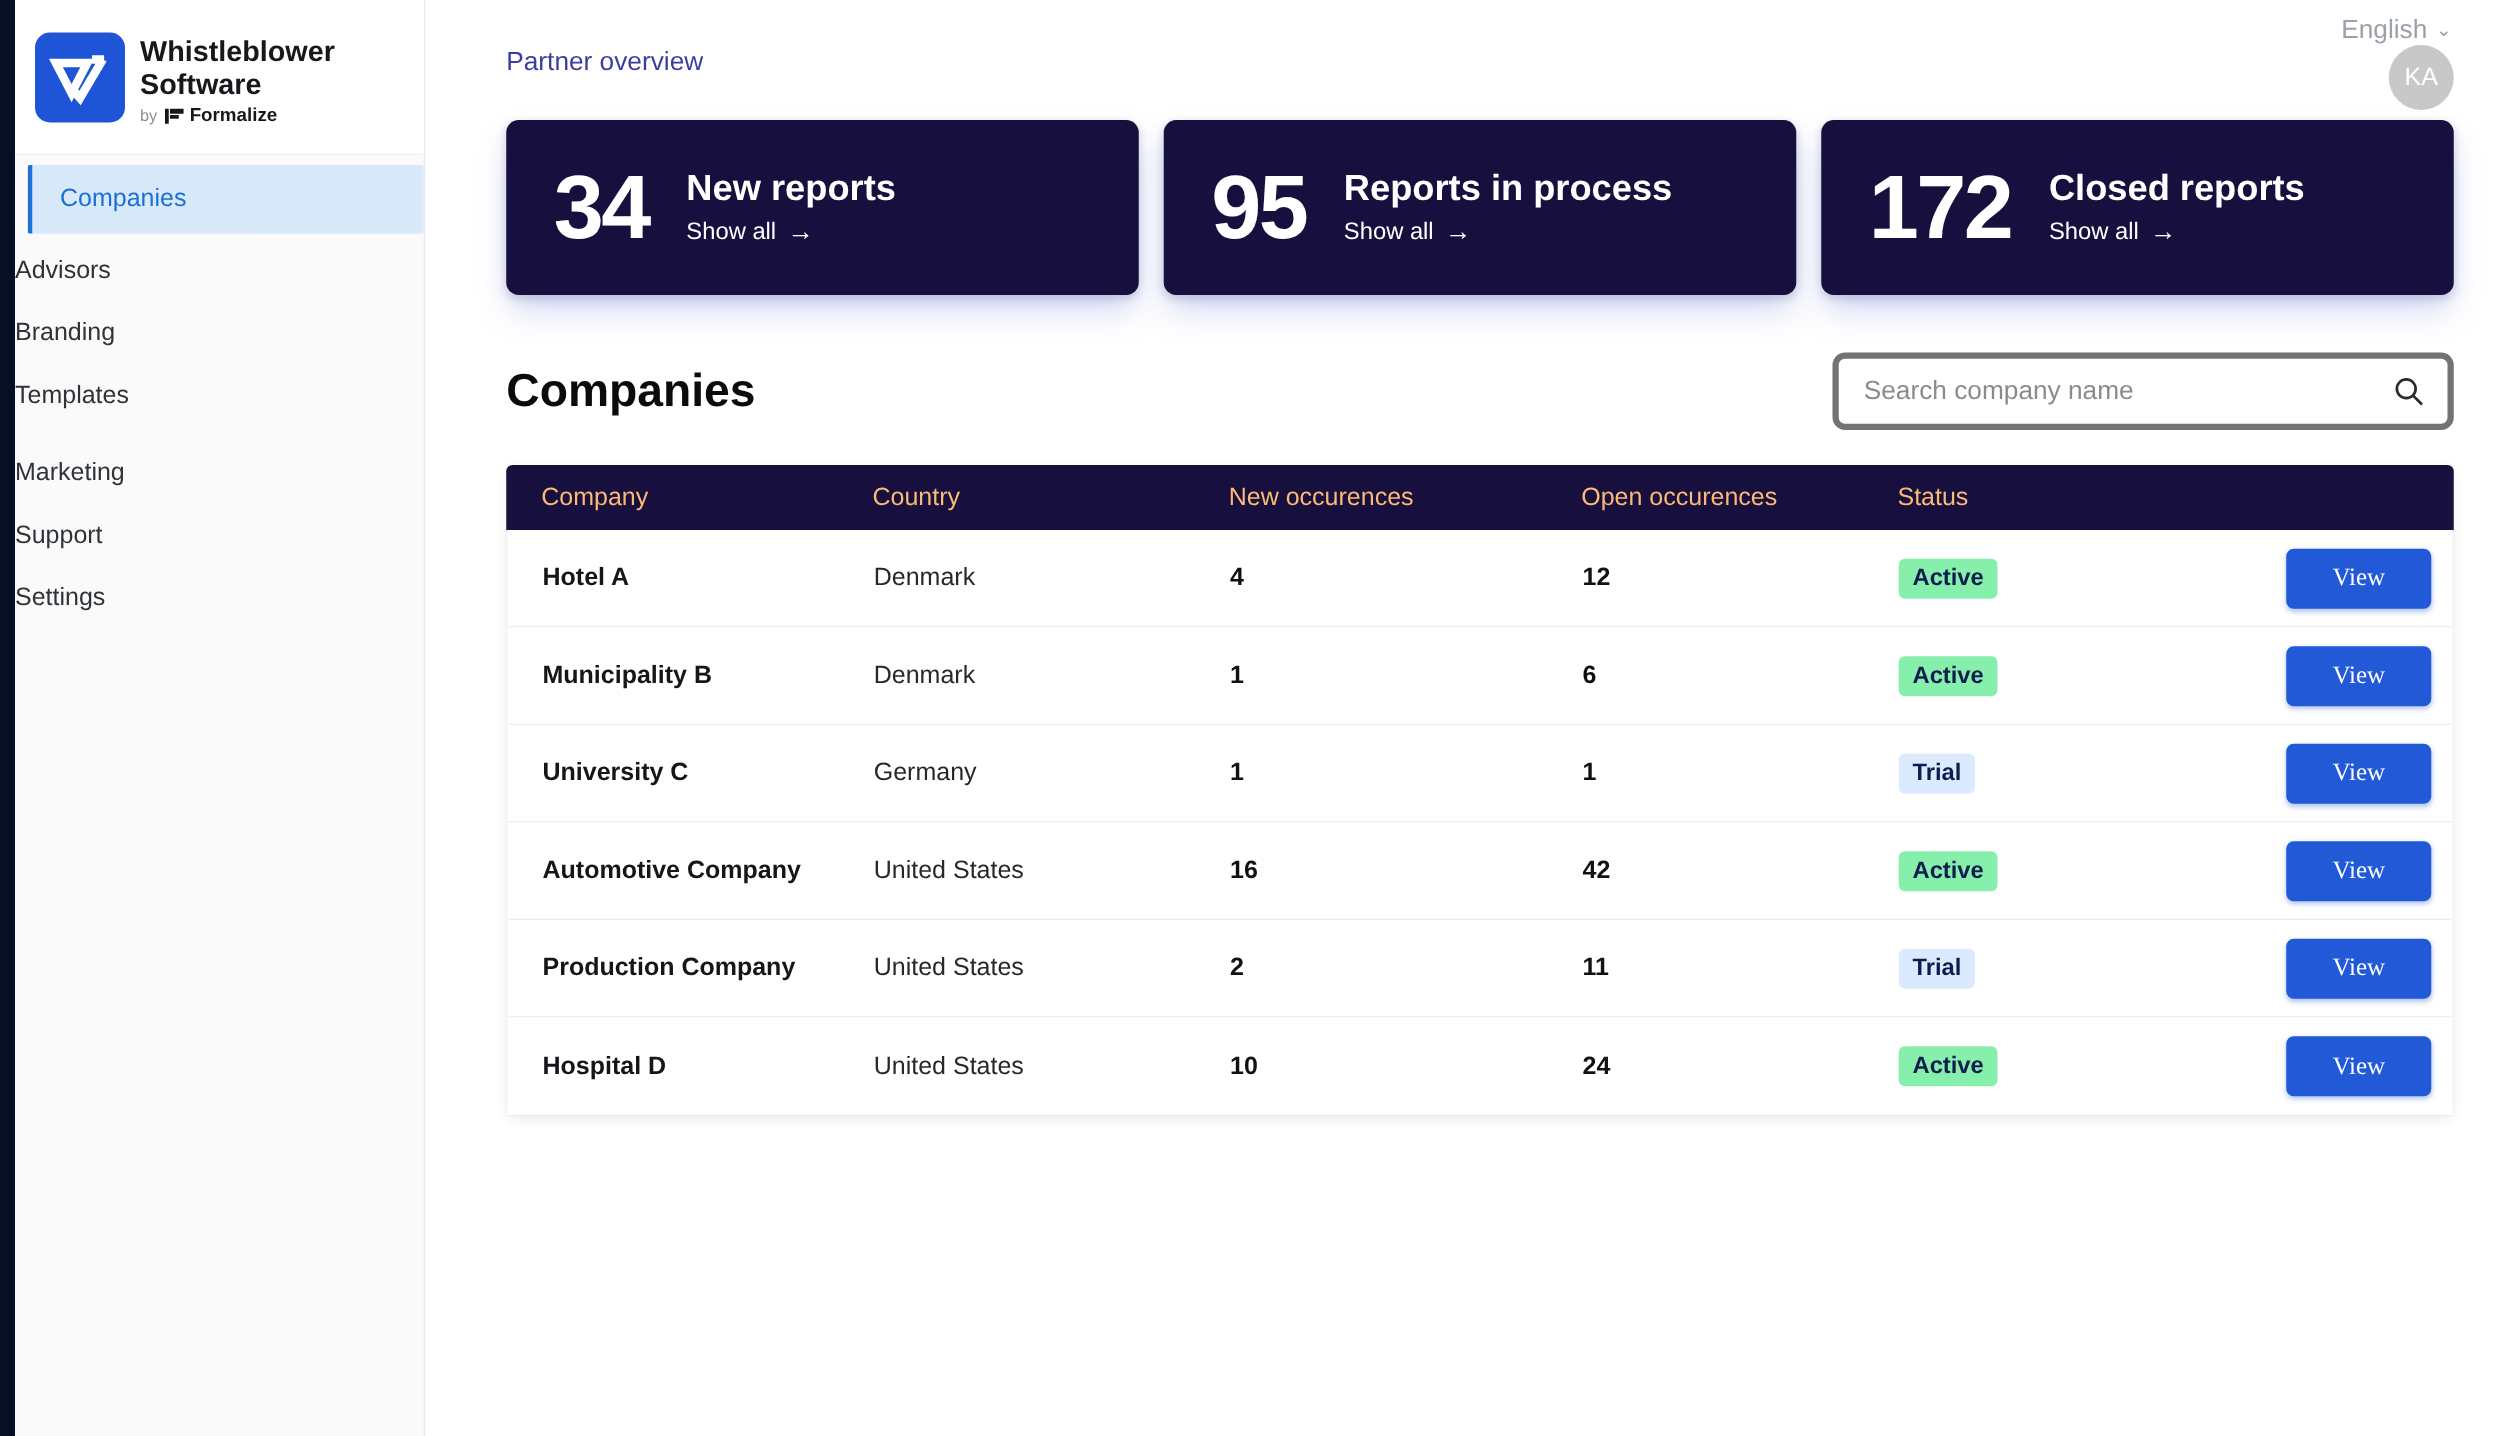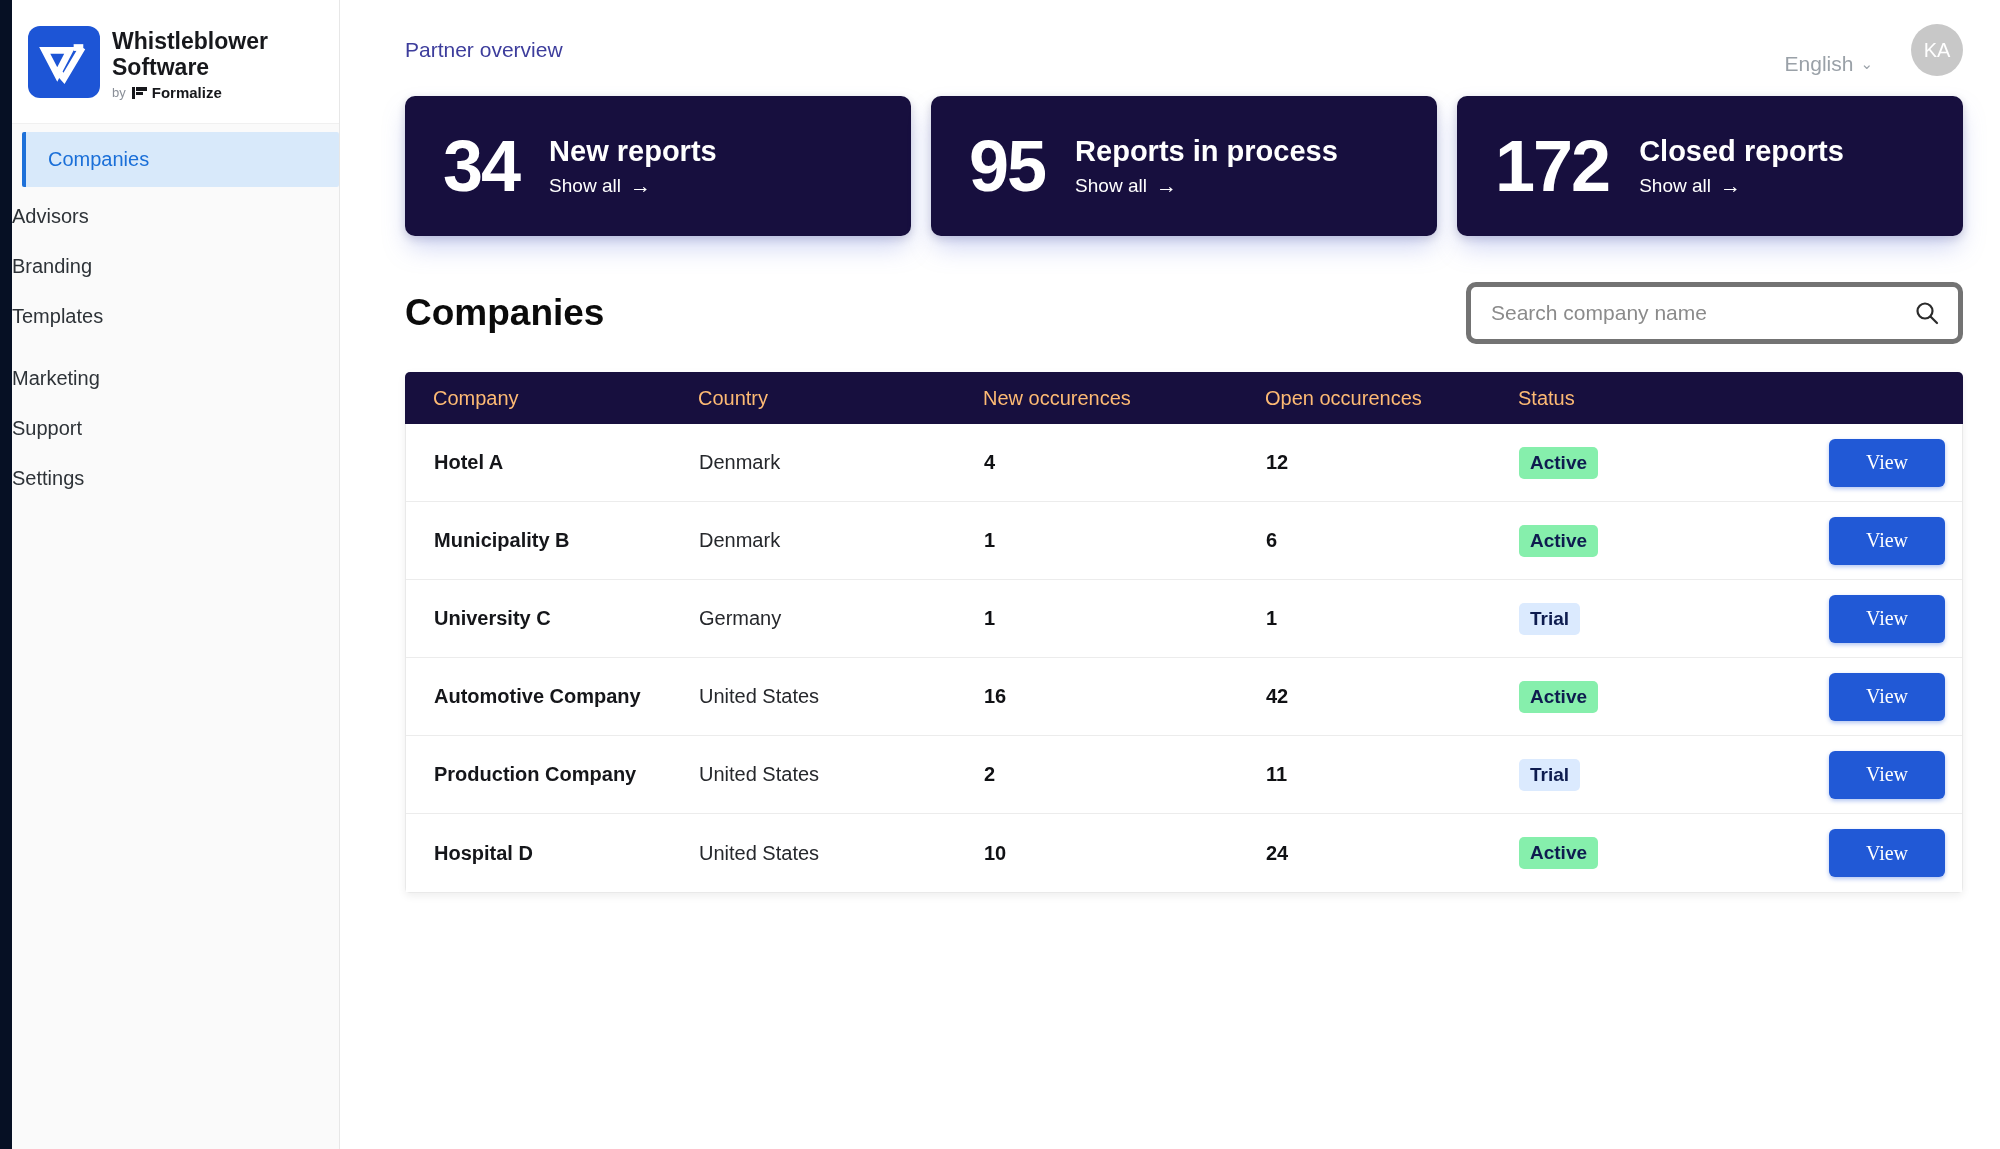--- a/index.html
+++ b/index.html
@@ -32,21 +32,21 @@
                      border-radius:2px; }
   .nav-item.gap { margin-top:12px; }
 
   
   .main { position:absolute; left:340px; right:0; top:0; bottom:0;
           background:#ffffff; padding:0 37px 0 65px; }
 
   .topbar { height:86px; display:flex; align-items:center; justify-content:space-between;
             padding-top:14px; }
   .breadcrumb { font-size:21px; color:#3d3d9c; cursor:pointer; }
-  .top-right { display:flex; align-items:flex-end; }
+  .top-right { display:flex; align-items:flex-start;flex-direction:column; }
   .lang { font-size:21px; color:#9aa1a8; cursor:pointer; display:flex; align-items:center; }
   .lang .chev { font-size:15px; margin-left:7px; color:#9aa1a8; }
   .avatar { width:52px; height:52px; border-radius:50%; background:#c8c8c8; margin-left:38px;
             display:flex; align-items:center; justify-content:center;
             color:#ffffff; font-size:20px; font-weight:500; cursor:pointer; }
 
   .stats-row { display:flex; gap:20px; margin-top:10px; }
   .stat-card { flex:1; height:140px; background:#170f3e; border-radius:10px; color:#ffffff;
                display:flex; align-items:center; padding:0 38px;
                box-shadow:0 14px 26px -4px rgba(110,125,220,0.35), 0 3px 8px rgba(23,15,62,0.18); }

